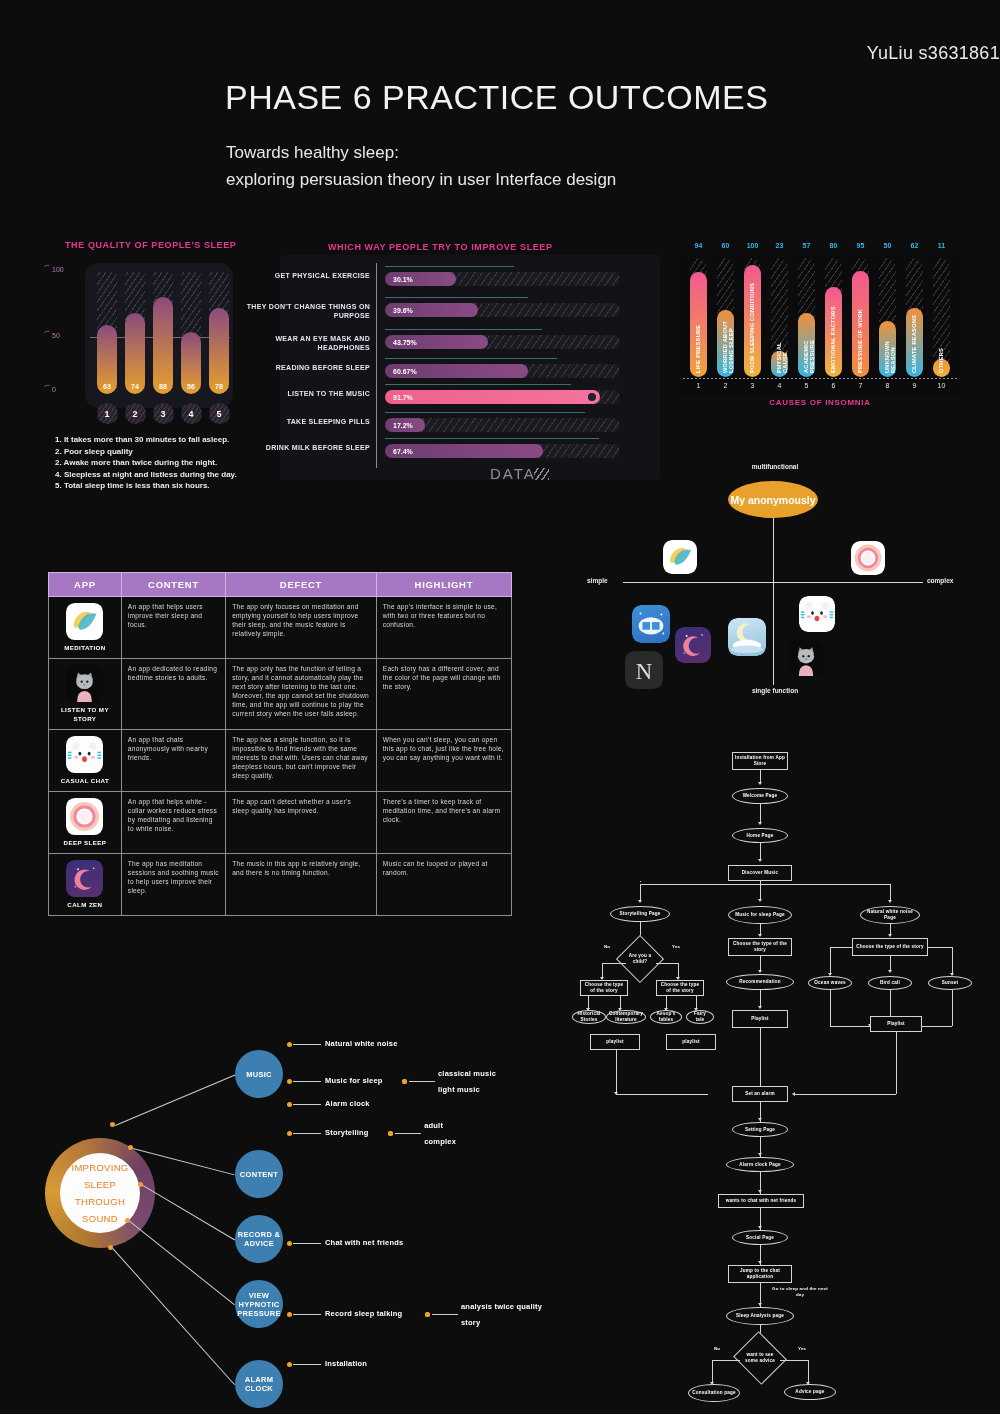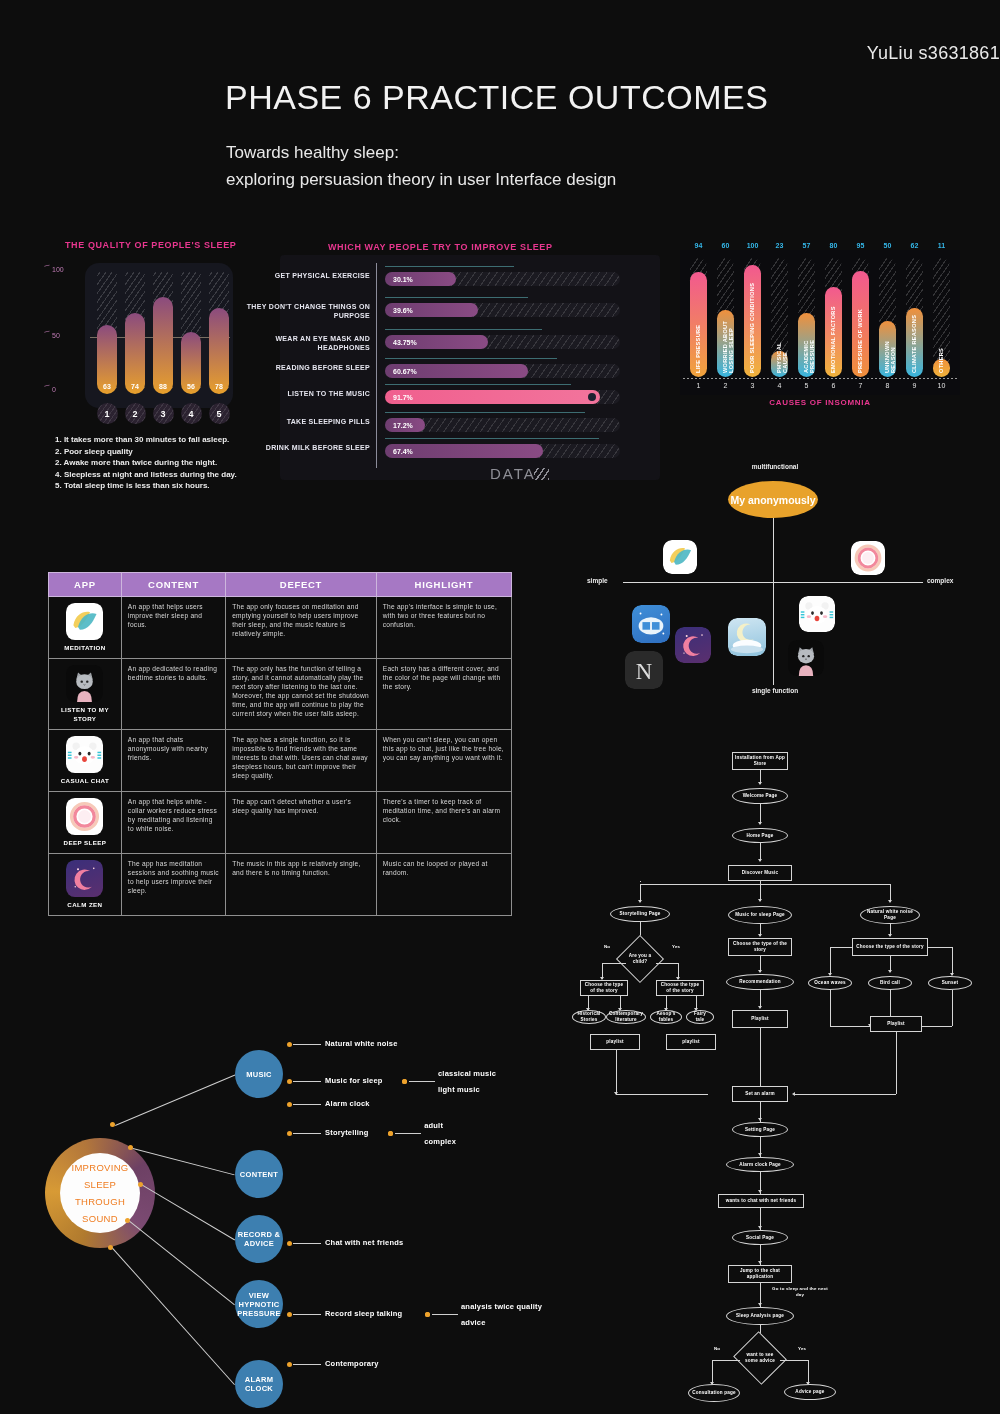--- a/index.html
+++ b/index.html
@@ -497,24 +497,24 @@
       <div class="mmline" style="left: 273px; top: 243px; width: 28px;"></div>
       <div class="mmleaf" style="left: 305px; top: 238px;">Chat with net friends</div>
       <div class="mmdot" style="left: 267px; top: 312px;"></div>
       <div class="mmline" style="left: 273px; top: 314px; width: 28px;"></div>
       <div class="mmleaf" style="left: 305px; top: 309px;">Record sleep talking</div>
       <div class="mmdot" style="left: 405px; top: 312px;"></div>
       <div class="mmline" style="left: 412px; top: 314px; width: 26px;"></div>
       <div class="mmleaf" style="left: 441px; top: 302px;">analysis twice quality</div>
       <div class="mmdot" style="left: 405px; top: 312px;"></div>
       <div class="mmline" style="left: 412px; top: 314px; width: 26px;"></div>
-      <div class="mmleaf" style="left: 441px; top: 318px;">advice</div>
+      <div class="mmleaf" style="left: 441px; top: 318px;">story</div>
       <div class="mmdot" style="left: 267px; top: 362px;"></div>
       <div class="mmline" style="left: 273px; top: 364px; width: 28px;"></div>
-      <div class="mmleaf" style="left: 305px; top: 359px;">Contemporary</div>
+      <div class="mmleaf" style="left: 305px; top: 359px;">Installation</div>
     </div>
 </div>
 
 <div class="abs" id="fc">
     <div class="fnode" style="left: 152px; top: 4px; width: 56px; height: 18px;">Installation from App Store</div>
     <div class="fline" style="left: 180px; top: 22px; width: 1px; height: 14px;"></div>
     <div class="farrow" style="left: 178px; top: 34px;"></div>
     <div class="fnode fell" style="left: 152px; top: 40px; width: 56px; height: 16px;">Welcome Page</div>
     <div class="fline" style="left: 180px; top: 56px; width: 1px; height: 20px;"></div>
     <div class="farrow" style="left: 178px; top: 74px;"></div>

